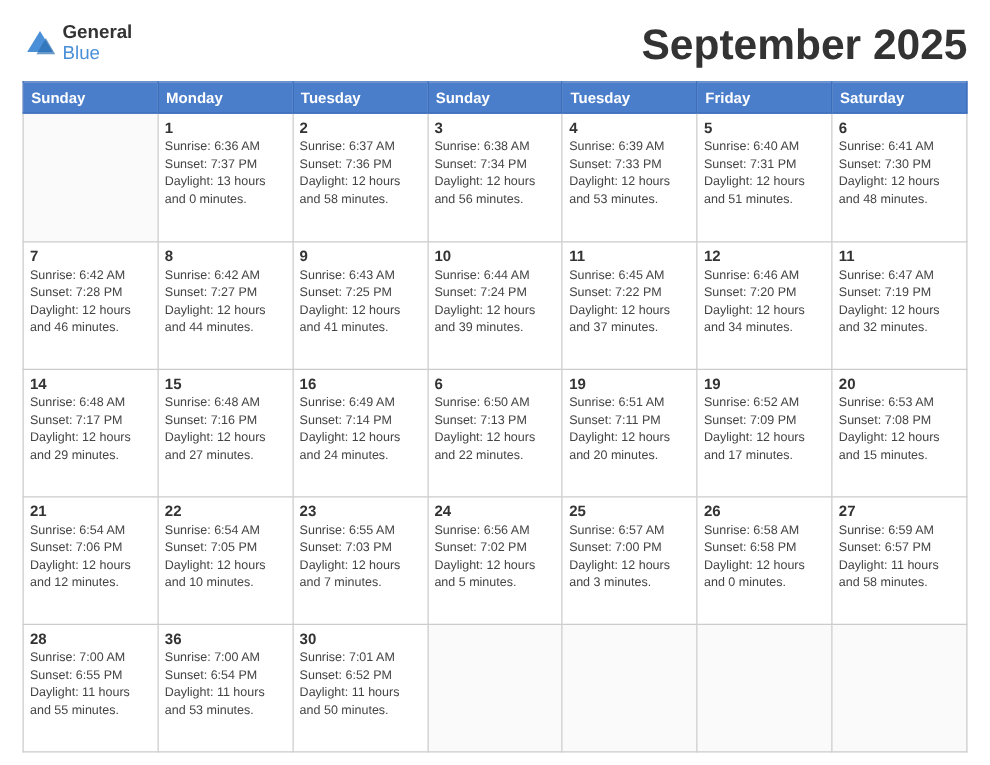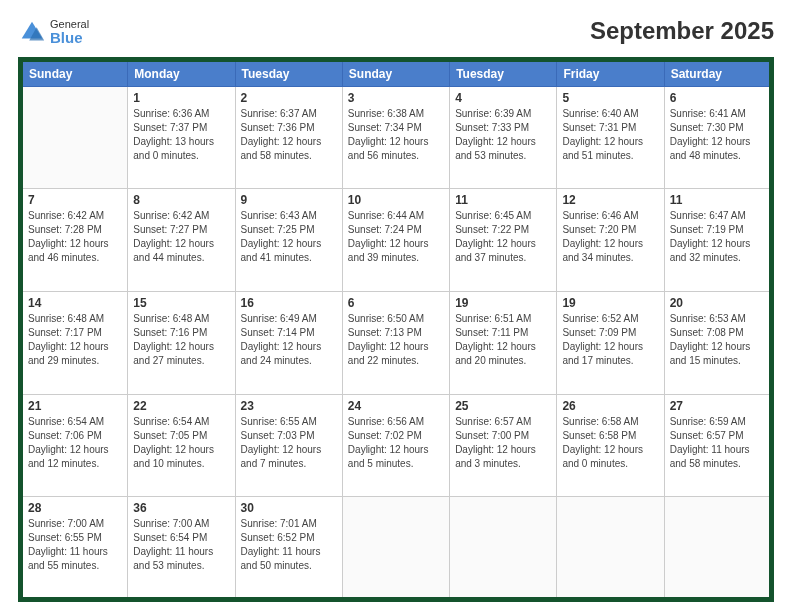--- a/index.html
+++ b/index.html
@@ -27,50 +27,50 @@
       display: flex;
       align-items: center;
       gap: 4px;
     }
     .logo-text {
       display: flex;
       flex-direction: column;
       line-height: 1.1;
     }
     .logo-general {
-      font-size: 11px;
-      font-weight: normal;
+      font-size: 15px;
+      font-weight: bold;
       color: #333;
     }
     .logo-blue {
       font-size: 15px;
-      font-weight: bold;
+      font-weight: normal;
       color: #4a90d9;
     }
     .logo-icon {
       width: 28px;
       height: 28px;
     }
     .title-block {
       text-align: right;
     }
     .title-block h1 {
-      font-size: 24px;
+      font-size: 34px;
       font-weight: bold;
       color: #333;
       line-height: 1.1;
     }
     .title-block h2 {
       font-size: 14px;
       color: #555;
       font-weight: normal;
     }
     .calendar {
       flex: 1;
-      border: 5px solid #14532d;
+      border: 1px solid #14532d;
       border-collapse: collapse;
       width: 100%;
       table-layout: fixed;
     }
     .calendar th {
       background-color: #4a7ecb;
       color: #fff;
       text-align: left;
       padding: 5px 6px;
       font-size: 12px;

